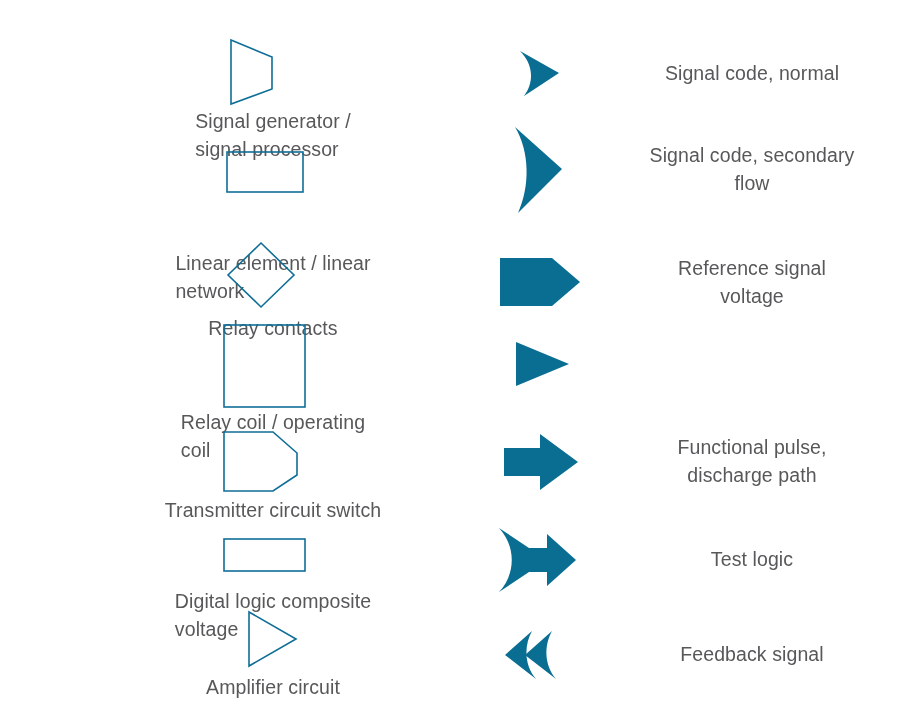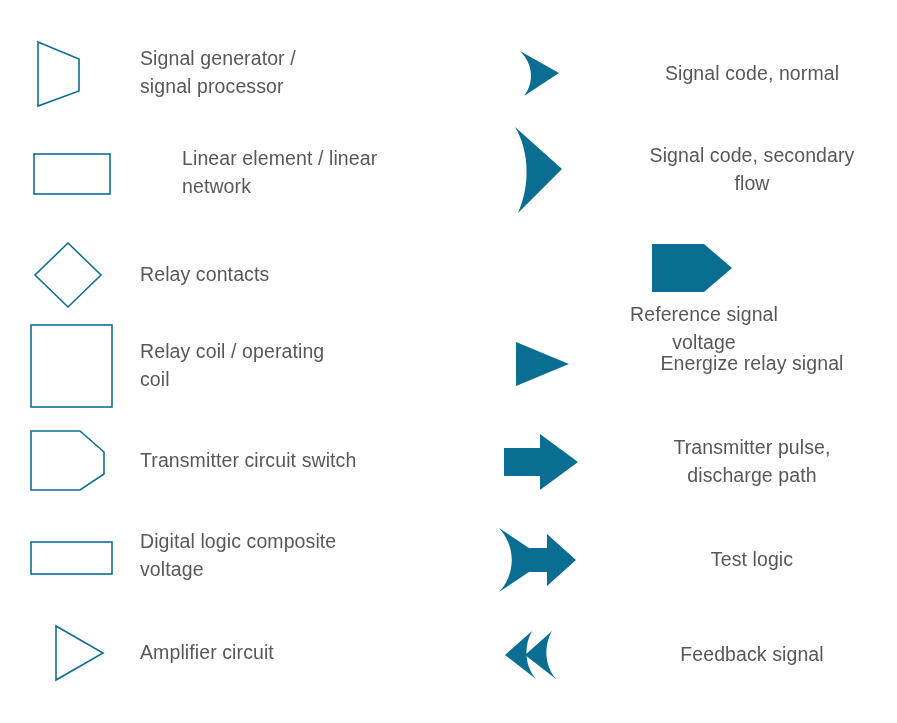--- a/index.html
+++ b/index.html
@@ -50,21 +50,21 @@
   .label-cell {
     flex: 1 1 auto;
     color: #58585a;
     font-size: 19.5px;
     line-height: 1.42;
     letter-spacing: 0.1px;
     white-space: pre-line;
   }
 
   
-  .legend-column.left .legend-row  { left: 20px; width: 430px; }
+  .legend-column.left .legend-row  { left: 44px; width: 430px; flex-direction: column; }
   .legend-column.left .symbol-cell { width: 92px; }
   .legend-column.left .label-cell  { padding-left: 28px; }
 
   
   .legend-column.right .legend-row  { left: 14px; width: 400px; }
   .legend-column.right .symbol-cell { width: 96px; }
   .legend-column.right .label-cell  { padding-left: 20px; }
 </style>
 </head>
 <body>
@@ -156,46 +156,45 @@
     <div class="legend-row" style="top:124px;height:92px;">
       <div class="symbol-cell">
         <svg width="90" height="92" viewBox="0 0 90 92">
           <path d="M18,3 L65,45 L21,89 C33,63 33,28 18,3 Z" fill="#0a6e93"></path>
         </svg>
       </div>
       <div class="label-cell">Signal code, secondary
 flow</div>
     </div>
 
-    <div class="legend-row" style="top:237px;height:64px;flex-direction:column;">
+    <div class="legend-row" style="top:251px;height:64px;">
       <div class="symbol-cell">
         <svg width="92" height="64" viewBox="0 0 92 64">
           <polygon points="4,7 56,7 84,31 56,55 4,55" fill="#0a6e93"></polygon>
         </svg>
       </div>
       <div class="label-cell">Reference signal
 voltage</div>
     </div>
 
     <div class="legend-row" style="top:333px;height:62px;">
       <div class="symbol-cell">
         <svg width="92" height="62" viewBox="0 0 92 62">
           <polygon points="20,9 73,31 20,53" fill="#0a6e93"></polygon>
         </svg>
       </div>
-      <div class="label-cell">Energize relay signal</div>
     </div>
 
     <div class="legend-row" style="top:427px;height:70px;">
       <div class="symbol-cell">
         <svg width="92" height="70" viewBox="0 0 92 70">
           <polygon points="8,21 44,21 44,7 82,35 44,63 44,49 8,49" fill="#0a6e93"></polygon>
         </svg>
       </div>
-      <div class="label-cell">Transmitter pulse,
+      <div class="label-cell">Functional pulse,
 discharge path</div>
     </div>
 
     <div class="legend-row" style="top:524px;height:72px;">
       <div class="symbol-cell">
         <svg width="92" height="72" viewBox="0 0 92 72">
           <path d="M3,4 C20,22 20,50 3,68 L33,48 L51,48 L51,62 L80,36
                    L51,10 L51,24 L33,24 Z" fill="#0a6e93"></path>
         </svg>
       </div>

